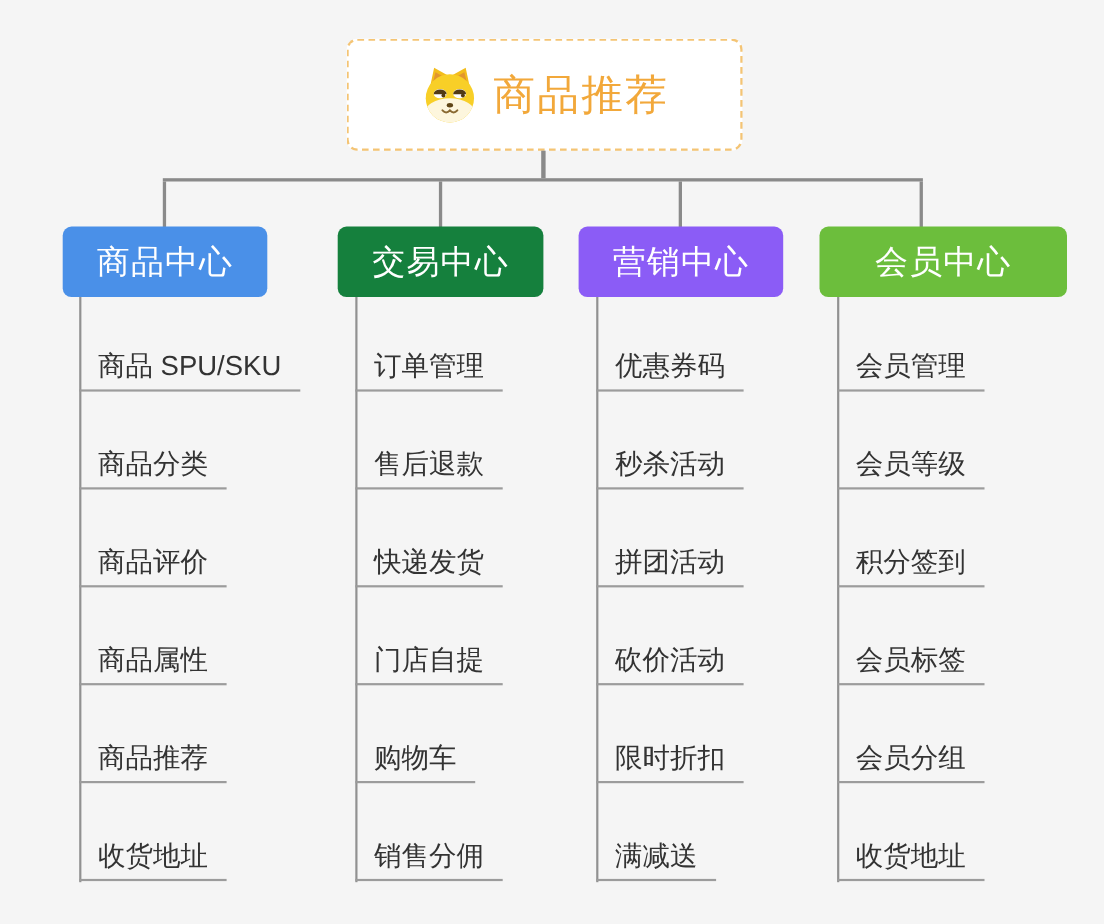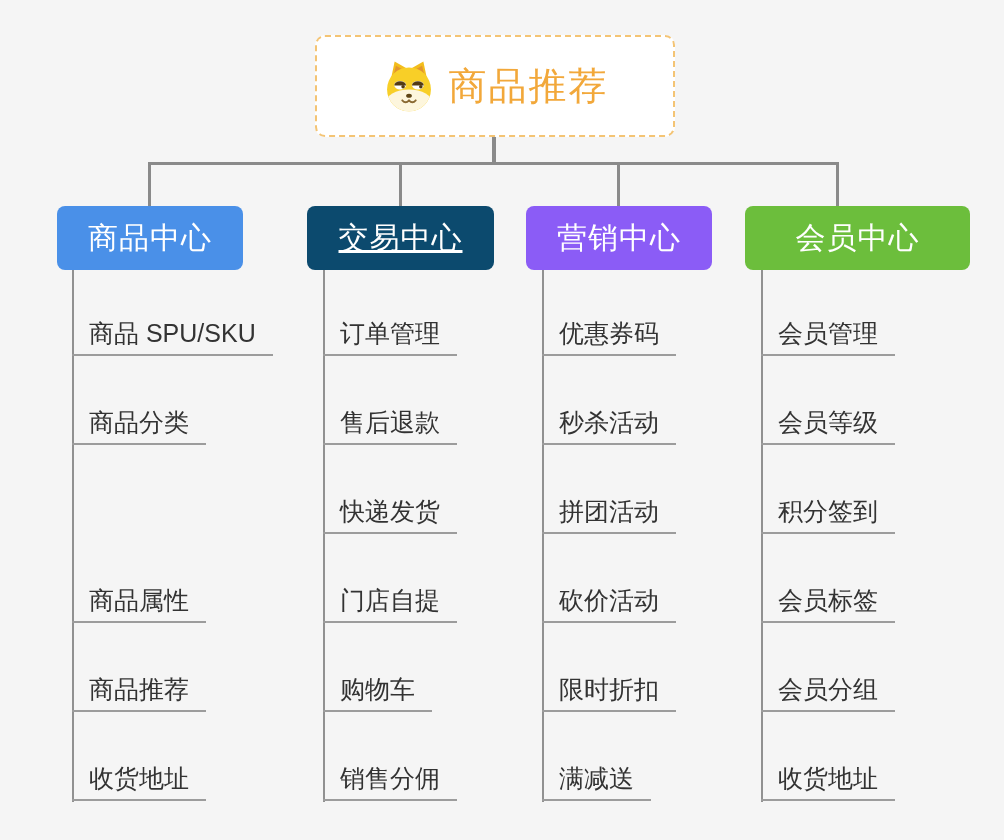--- a/index.html
+++ b/index.html
@@ -127,27 +127,28 @@
   </div>
 
   <div class="line stub"></div>
   <div class="line hbar"></div>
   <div class="line drop d0"></div>
   <div class="line drop d1"></div>
   <div class="line drop d2"></div>
   <div class="line drop d3"></div>
 
   <div class="branch b0" style="background: rgb(74, 144, 232);">商品中心</div>
-  <div class="branch b1" style="background: #0c4a6e; text-decoration: underline;">交易中心</div>
+  <div class="branch b1" style="background: #15803d;">交易中心</div>
   <div class="branch b2" style="background: #8b5cf6;">营销中心</div>
   <div class="branch b3" style="background: rgb(108, 190, 60);">会员中心</div>
 
   <div class="column c0">
     <div class="item i0">商品 SPU/SKU</div>
     <div class="item i1">商品分类</div>
+    <div class="item i2">商品评价</div>
     <div class="item i3">商品属性</div>
     <div class="item i4">商品推荐</div>
     <div class="item i5">收货地址</div>
   </div>
 
   <div class="column c1">
     <div class="item i0">订单管理</div>
     <div class="item i1">售后退款</div>
     <div class="item i2">快递发货</div>
     <div class="item i3">门店自提</div>

